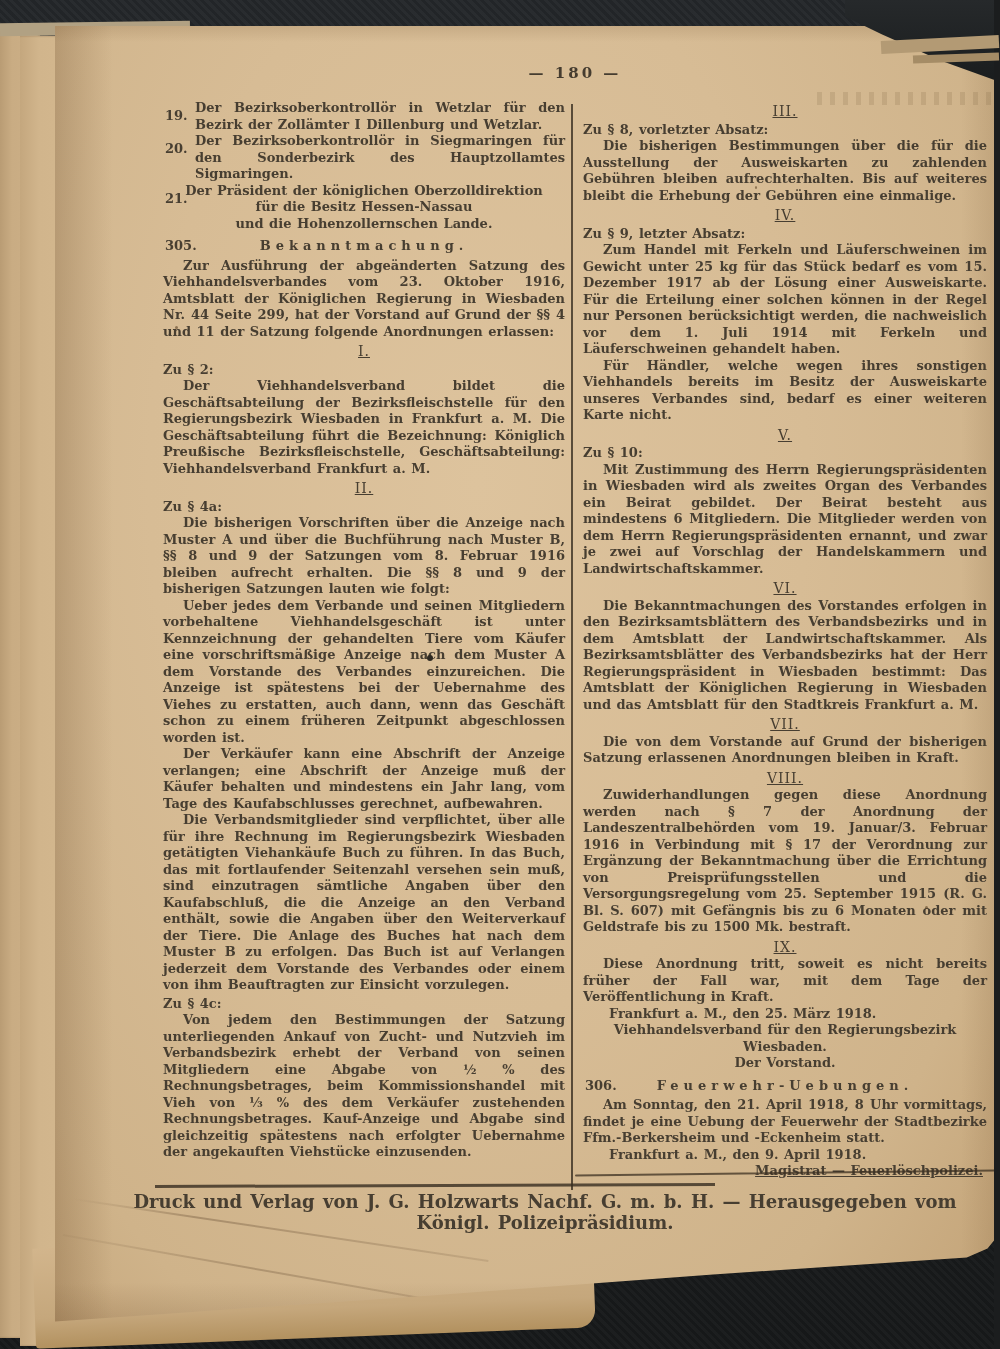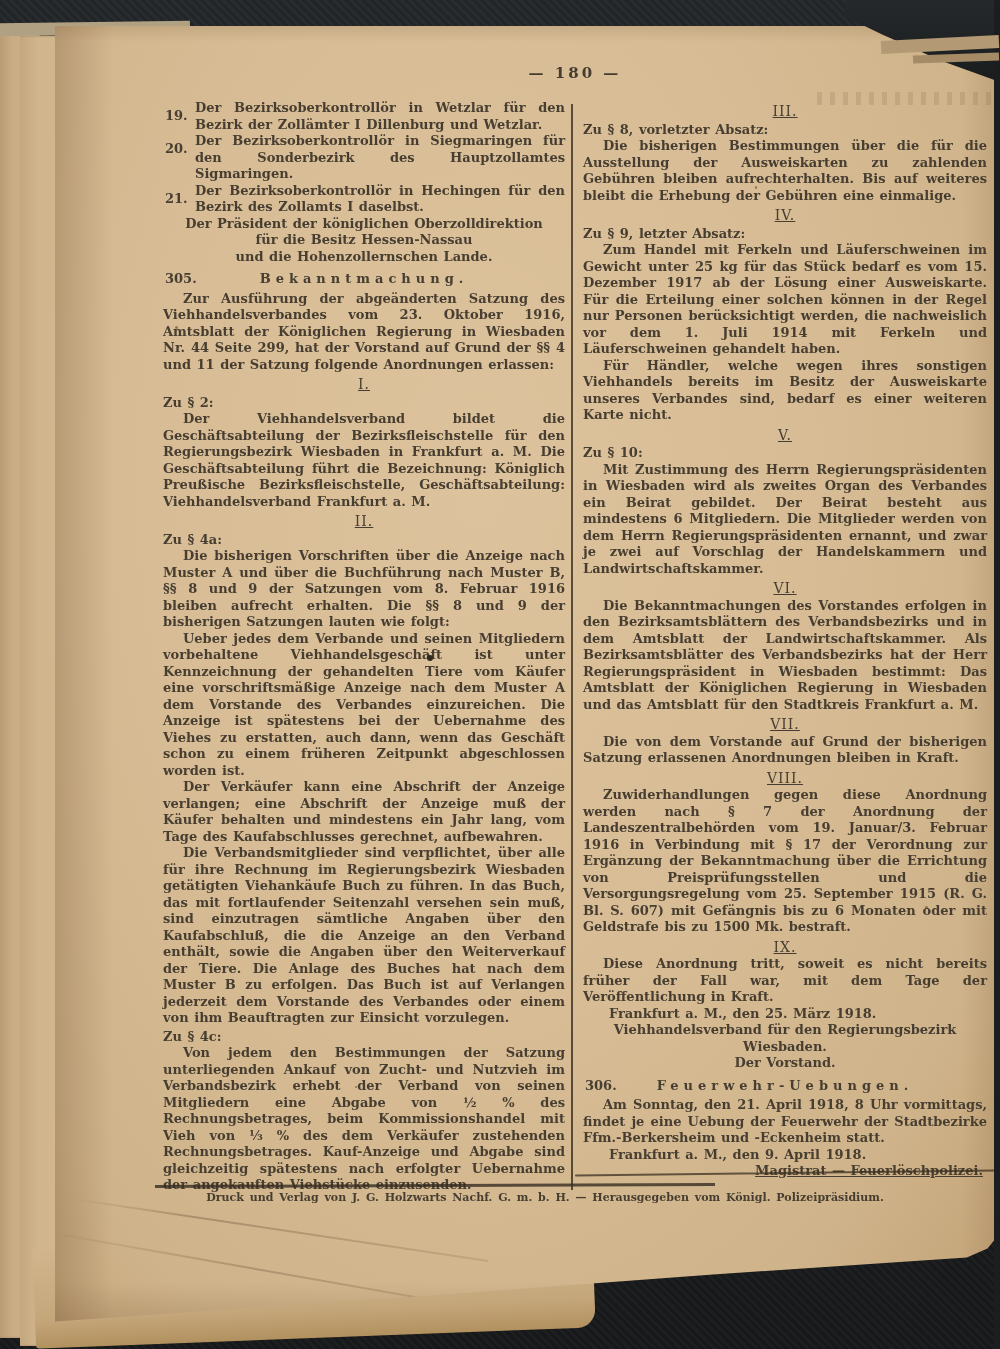--- a/index.html
+++ b/index.html
@@ -70,39 +70,39 @@
   .subhead{margin:2px 0 0;font-weight:bold;}
   .heading-row{position:relative;margin:6px 0 3px;text-align:center;}
   .heading-row .hnum{position:absolute;left:2px;top:0;letter-spacing:0;}
   .heading-row .htitle{letter-spacing:5px;}
   .rightline{margin:0;text-align:right;padding-right:4px;text-decoration:underline;}
   .swoosh{position:absolute;left:520px;top:1146px;width:424px;height:2px;background:rgba(60,48,34,.75);
     transform:rotate(-0.7deg);border-radius:2px;}
   .footer-rule{position:absolute;left:100px;top:1158px;width:560px;height:2.5px;background:rgba(55,45,32,.8);
     transform:rotate(-0.2deg);}
   .footer{position:absolute;left:60px;top:1165px;width:860px;text-align:center;
-    font-size:11px;font-weight:bold;color:#473e31;word-spacing:2px;}
+    font-size:18px;font-weight:bold;color:#473e31;word-spacing:2px;}
 </style>
 </head>
 <body>
 
 <div class="under-strip-a"></div>
 <div class="under-strip-b"></div>
 <div class="top-sliver"></div>
 <div class="under-bottom"></div>
 
 <div class="page">
 
   <div class="pagenum">— 180 —</div>
   <div class="smudge"></div>
 
   <div class="col col-left">
     <p class="item"><span class="num">19.</span><span>Der Bezirksoberkontrollör in Wetzlar für den Bezirk der Zollämter I Dillenburg und Wetzlar.</span></p>
     <p class="item"><span class="num">20.</span><span>Der Bezirksoberkontrollör in Siegmaringen für den Sonderbezirk des Hauptzollamtes Sigmaringen.</span></p>
-    <p class="item"><span class="num">21.</span><span>Der Bezirksoberkontrollör in Hechingen für den Bezirk des Zollamts I daselbst.</span></p>
+    <p class="item"><span class="num">21.</span></p>
     <p class="sigline">Der Präsident der königlichen Oberzolldirektion</p>
     <p class="sigline">für die Besitz Hessen-Nassau</p>
     <p class="sigline">und die Hohenzollernschen Lande.</p>
 
     <div class="heading-row">
       <span class="hnum">305.</span>
       <span class="htitle">Bekanntmachung.</span>
     </div>
     <p class="para">Zur Ausführung der abgeänderten Satzung des Viehhandelsverbandes vom 23. Oktober 1916, Amtsblatt der Königlichen Regierung in Wiesbaden Nr. 44 Seite 299, hat der Vorstand auf Grund der §§ 4 und 11 der Satzung folgende Anordnungen erlassen:</p>
     <p class="roman">I.</p>

